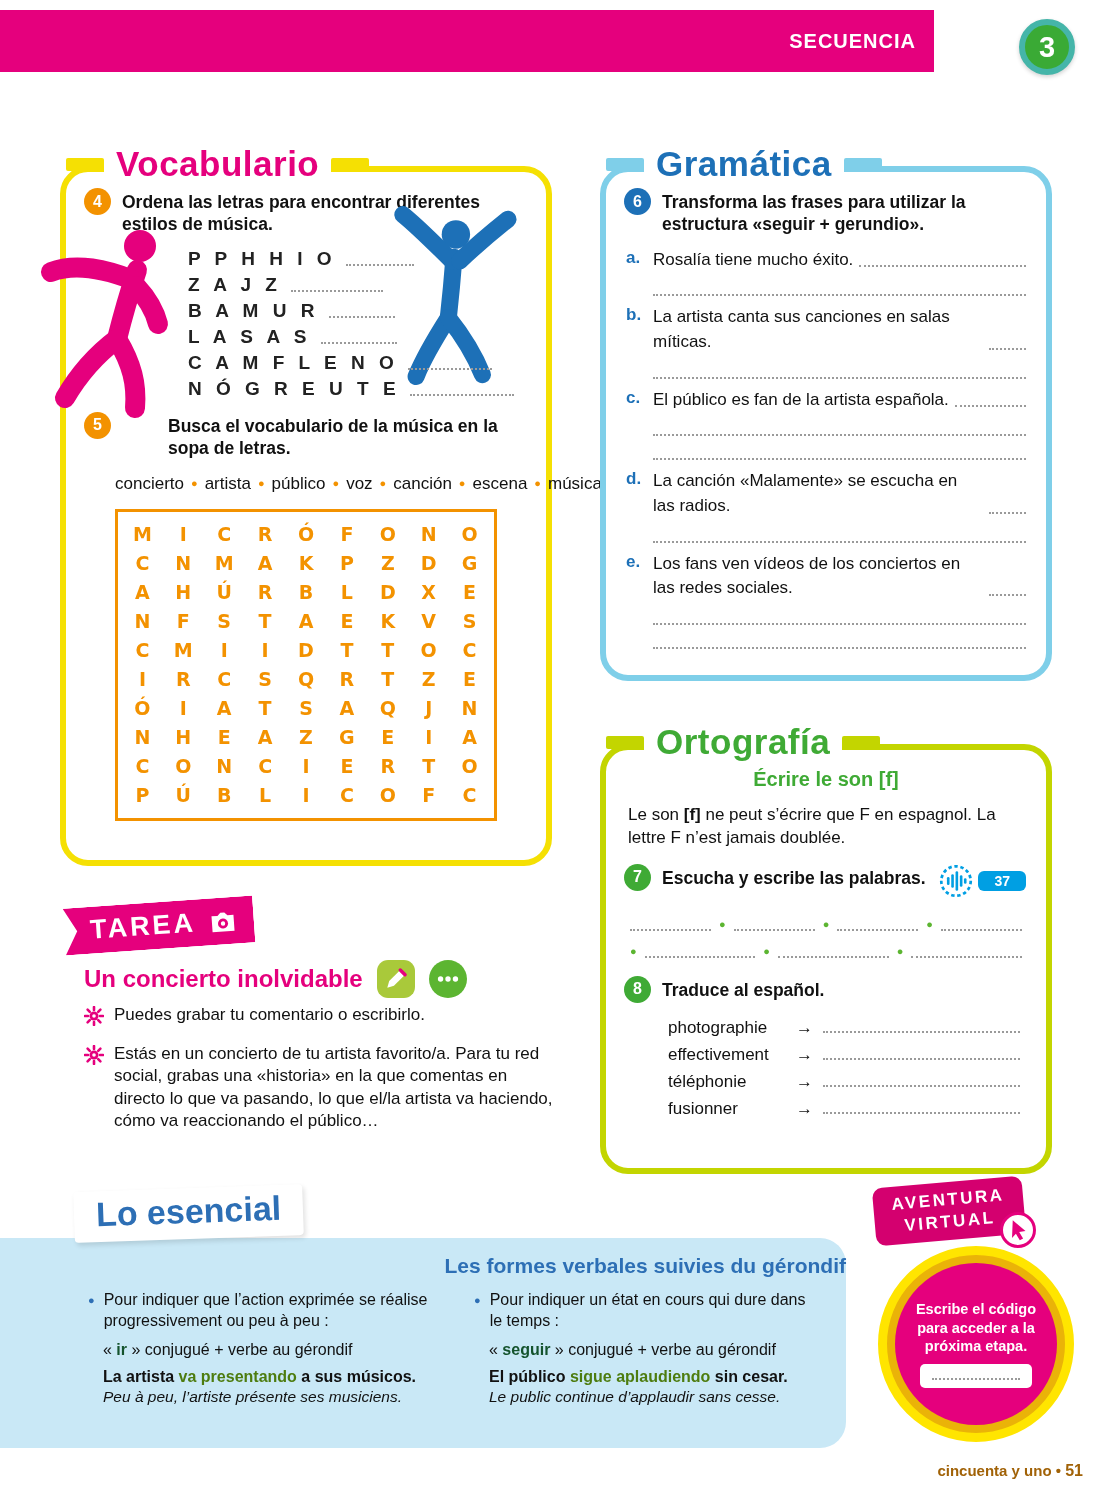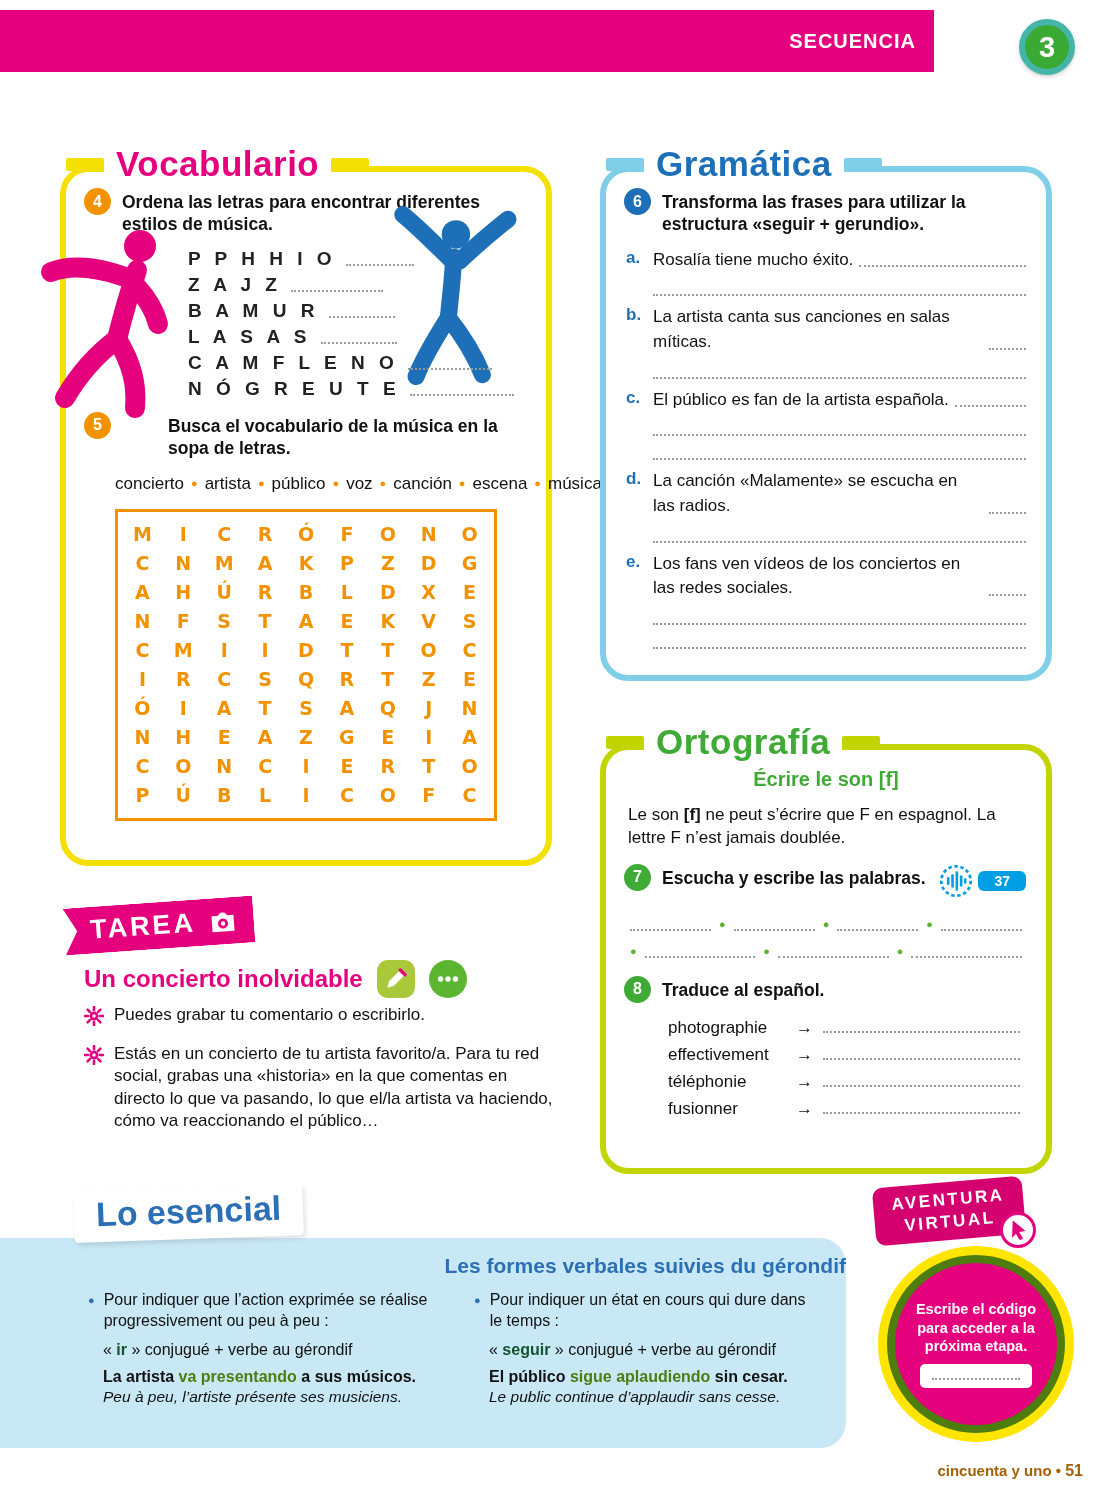--- a/index.html
+++ b/index.html
@@ -100,21 +100,21 @@
   .es-dot { color:#2d6fb5; font-size:11px; margin-top:3px; }
   .es-rule { margin:9px 0 9px 15px; font-size:16px; }
   .es-rule .verb { color:#14532d; font-weight:bold; }
   .es-example { margin-left:15px; font-weight:bold; font-size:16px; }
   .es-example .hl { color:#4d7c0f; }
   .es-trans { margin:2px 0 0 15px; font-style:italic; font-size:15.5px; }
 
   
   .av-badge { position:absolute; left:874px; top:1182px; width:150px; padding:7px 8px; background:#d4006f; border-radius:10px; transform:rotate(-5deg); color:#fff; text-align:center; font-weight:bold; font-size:17px; letter-spacing:2.5px; line-height:1.3; z-index:4; }
   .av-cursor { position:absolute; left:1000px; top:1212px; width:36px; height:36px; z-index:5; }
-  .av-circle { position:absolute; left:878px; top:1246px; width:196px; height:196px; border-radius:50%; background:#4d7c0f; border:9px solid #ffe500; display:flex; align-items:center; justify-content:center; z-index:3; }
+  .av-circle { position:absolute; left:878px; top:1246px; width:196px; height:196px; border-radius:50%; background:#eab308; border:9px solid #ffe500; display:flex; align-items:center; justify-content:center; z-index:3; }
   .av-inner { width:162px; height:162px; border-radius:50%; background:#e5007d; color:#fff; display:flex; flex-direction:column; align-items:center; justify-content:center; text-align:center; font-weight:bold; font-size:14.5px; line-height:1.28; padding:10px; }
   .av-input { width:112px; height:24px; background:#fff; border-radius:5px; margin-top:8px; display:flex; align-items:center; justify-content:center; }
   .av-input .dots { width:88px; margin-bottom:0; height:8px; }
 
   .footer { position:absolute; right:22px; top:1462px; font-size:15px; font-weight:bold; color:#a16207; }
   .footer strong { font-size:16px; }
 </style>
 </head>
 <body>
 

